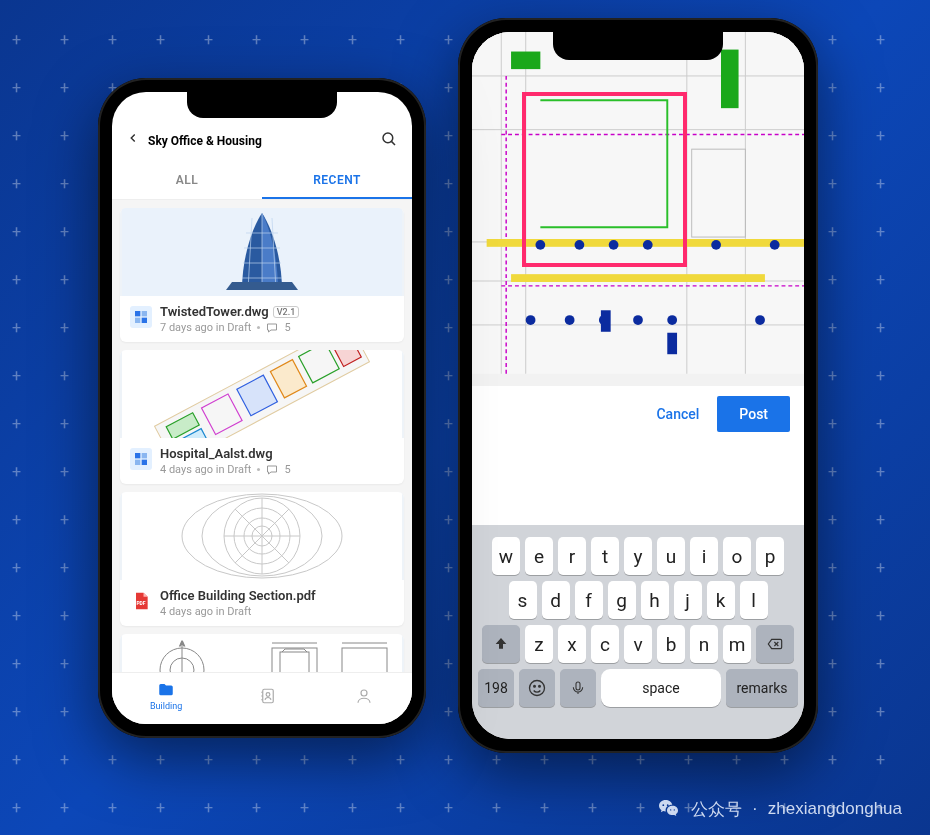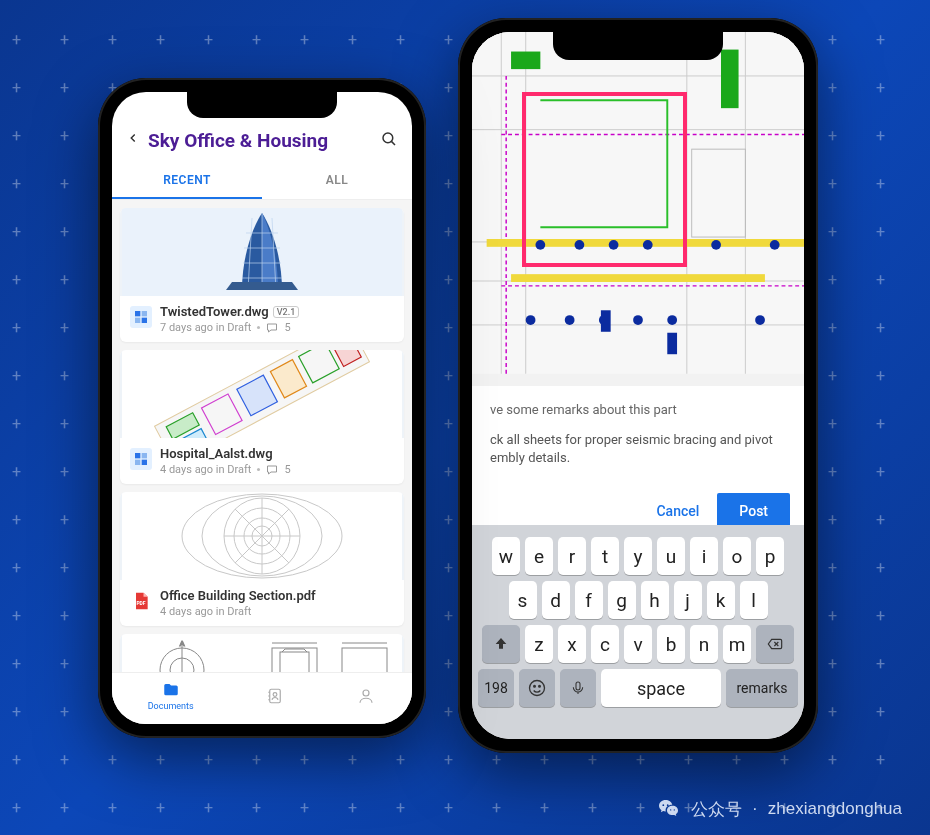--- a/index.html
+++ b/index.html
@@ -38,21 +38,21 @@
     border-bottom-left-radius:16px;border-bottom-right-radius:16px;z-index:10;
   }
   .phone-left { left: 98px; top: 78px; }
   .phone-right { left: 458px; top: 18px; width: 360px; height: 735px; }
   .phone-right .phone-inner{border-radius:38px;}
   .phone-right .notch{width:170px;height:28px;}
 
   
   .p1-header{display:flex;align-items:center;padding:36px 14px 10px 14px;gap:8px;}
   .back-btn{font-size:22px;color:#333;font-weight:300;}
-  .p1-title{font-size:19px;font-weight:700;color:#4c1d95;flex:1;}
+  .p1-title{font-size:12px;font-weight:700;color:#000000;flex:1;}
   .search-icon{width:18px;height:18px;}
   .tabs{display:flex;border-bottom:1px solid #eee;font-size:12px;font-weight:600;}
   .tab{flex:1;text-align:center;padding:10px 0;color:#888;letter-spacing:.5px;}
   .tab.active{color:#1a73e8;border-bottom:2px solid #1a73e8;}
   .doc-list{background:#f5f5f5;height:calc(100% - 130px);overflow:hidden;padding:8px;}
   .card{background:#fff;border-radius:6px;margin-bottom:8px;overflow:hidden;box-shadow:0 1px 2px rgba(0,0,0,.05);}
   .thumb{width:100%;height:88px;background:#eef3f8;display:flex;align-items:center;justify-content:center;position:relative;overflow:hidden;}
   .thumb svg{width:100%;height:100%;}
   .card-meta{display:flex;gap:8px;padding:8px 10px;align-items:flex-start;}
   .file-icon{width:22px;height:22px;flex-shrink:0;margin-top:2px;}
@@ -76,21 +76,21 @@
   .comment-body{color:#555;line-height:1.4;}
   .action-row{display:flex;justify-content:flex-end;gap:0;padding:10px 14px;}
   .btn-cancel{color:#1a73e8;font-weight:500;padding:10px 18px;font-size:14px;}
   .btn-post{background:#1a73e8;color:#fff;font-weight:500;padding:10px 22px;font-size:14px;border-radius:2px;}
   .keyboard{position:absolute;bottom:0;left:0;right:0;background:#d1d4d9;padding:6px 4px 26px 4px;}
   .kb-row{display:flex;justify-content:center;gap:5px;margin:6px 0;}
   .key{background:#fff;border-radius:5px;height:38px;display:flex;align-items:center;justify-content:center;font-size:19px;color:#222;box-shadow:0 1px 0 rgba(0,0,0,.25);}
   .key.w1{width:28px;}
   .key.shift,.key.del{background:#adb3bd;width:38px;}
   .kb-row.r4 .key.special{background:#adb3bd;font-size:14px;}
-  .key.space{flex:1;font-size:18px;}
+  .key.space{flex:1;font-size:14px;border-radius:9px;}
   .key.ret{background:#adb3bd;font-size:14px;width:72px;}
   .kb-row.r4{gap:5px;padding:0 2px;}
   .kb-row.r4 .key{height:38px;}
   .kb-row.r4 .key.num{width:36px;}
   .kb-row.r4 .key.emoji,.kb-row.r4 .key.mic{width:36px;}
 
   
   .watermark{
     position:absolute;bottom:14px;right:28px;
     display:flex;align-items:center;gap:10px;color:#cdd9f0;font-size:17px;
@@ -474,24 +474,20 @@
           <circle cx="205" cy="295" r="5"></circle>
             <circle cx="295" cy="295" r="5"></circle>
           <rect x="132" y="285" width="10" height="22"></rect>
           <rect x="200" y="308" width="10" height="22"></rect>
         </g>
         <rect x="225" y="120" width="55" height="90" fill="none" stroke="#bbb"></rect>
       </svg>
       <div class="highlight-box"></div>
     </div>
 
-    <div class="comment-panel">
-      <div class="comment-title">ve some remarks about this part</div>
-      <div class="comment-body">ck all sheets for proper seismic bracing and pivot embly details.</div>
-    </div>
     <div class="action-row">
       <div class="btn-cancel">Cancel</div>
       <div class="btn-post">Post</div>
     </div>
 
     <div class="keyboard">
       <div class="kb-row" id="kbr1">
           <div class="key w1">w</div>
           <div class="key w1">e</div>
           <div class="key w1">r</div>
@@ -569,22 +565,22 @@
       <div class="p1-title">Sky Office &amp; Housing</div>
       <div>
         <svg class="search-icon" viewBox="0 0 24 24" fill="none" stroke="#333" stroke-width="2">
             <circle cx="10.5" cy="10.5" r="6.5"></circle>
             <line x1="20" y1="20" x2="15.2" y2="15.2"></line>
           </svg>
       </div>
     </div>
 
     <div class="tabs">
+      <div class="tab">ALL</div>
       <div class="tab active">RECENT</div>
-      <div class="tab">ALL</div>
     </div>
 
     <div class="doc-list">
 
       <div class="card">
         <div class="thumb">
           <svg viewBox="0 0 280 88">
             <rect width="280" height="88" fill="#eaf2fb"></rect>
 
             <path d="M140 5 C130 20 120 50 120 82 L160 82 C160 50 150 20 140 5Z" fill="#2a5aa0"></path>
@@ -729,21 +725,21 @@
         </div>
       </div>
 
     </div>
 
     <div class="tab-bar">
       <div class="tab-item active">
         <svg class="tab-icon" viewBox="0 0 24 24" fill="#1a73e8">
             <path d="M3 6a2 2 0 0 1 2-2h5l2 2h7a2 2 0 0 1 2 2v9a2 2 0 0 1-2 2H5a2 2 0 0 1-2-2z"></path>
           </svg>
-        <span>Documents</span>
+        <span>Building</span>
       </div>
       <div class="tab-item">
         <svg class="tab-icon" viewBox="0 0 24 24" fill="none" stroke="#aaa" stroke-width="1.6">
             <rect x="5" y="3" width="14" height="18" rx="2"></rect>
             <circle cx="12" cy="10" r="2.5"></circle>
             <path d="M8 17c.5-2 2-3 4-3s3.5 1 4 3"></path>
             <line x1="3" y1="7" x2="5" y2="7"></line>
             <line x1="3" y1="12" x2="5" y2="12"></line>
             <line x1="3" y1="17" x2="5" y2="17"></line>
           </svg>

